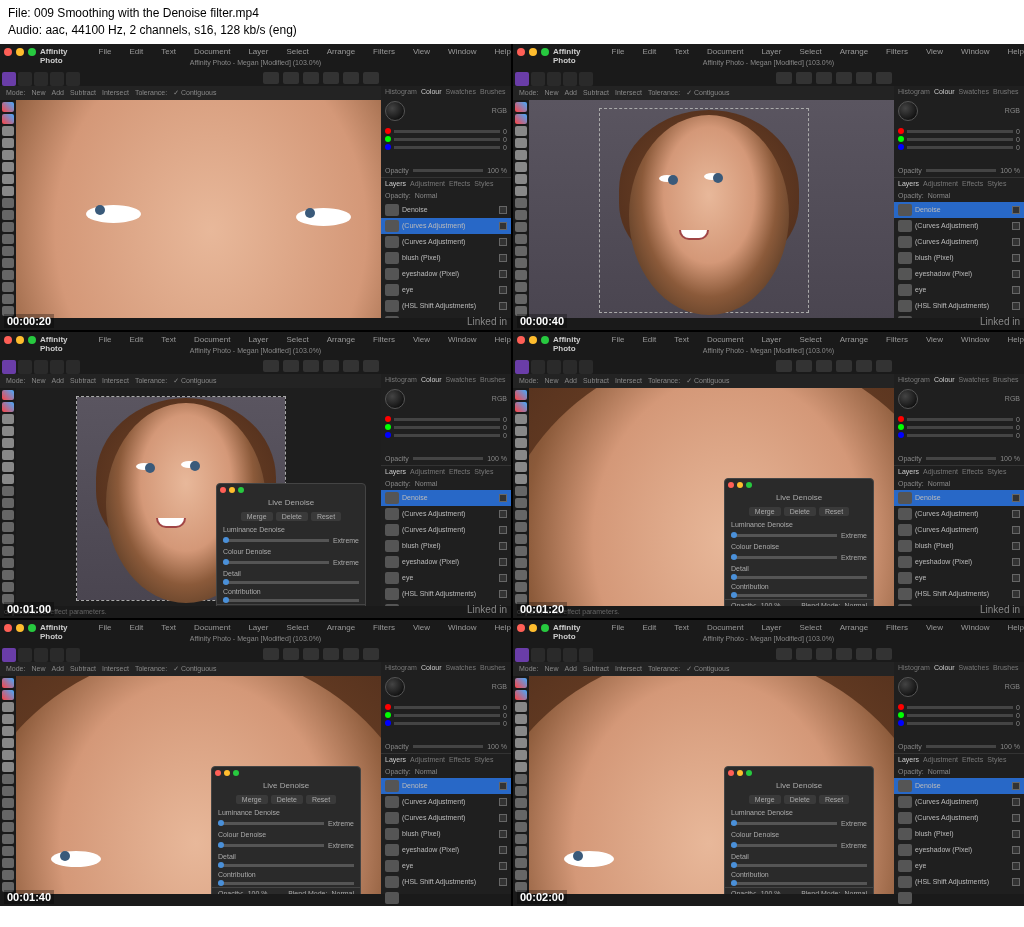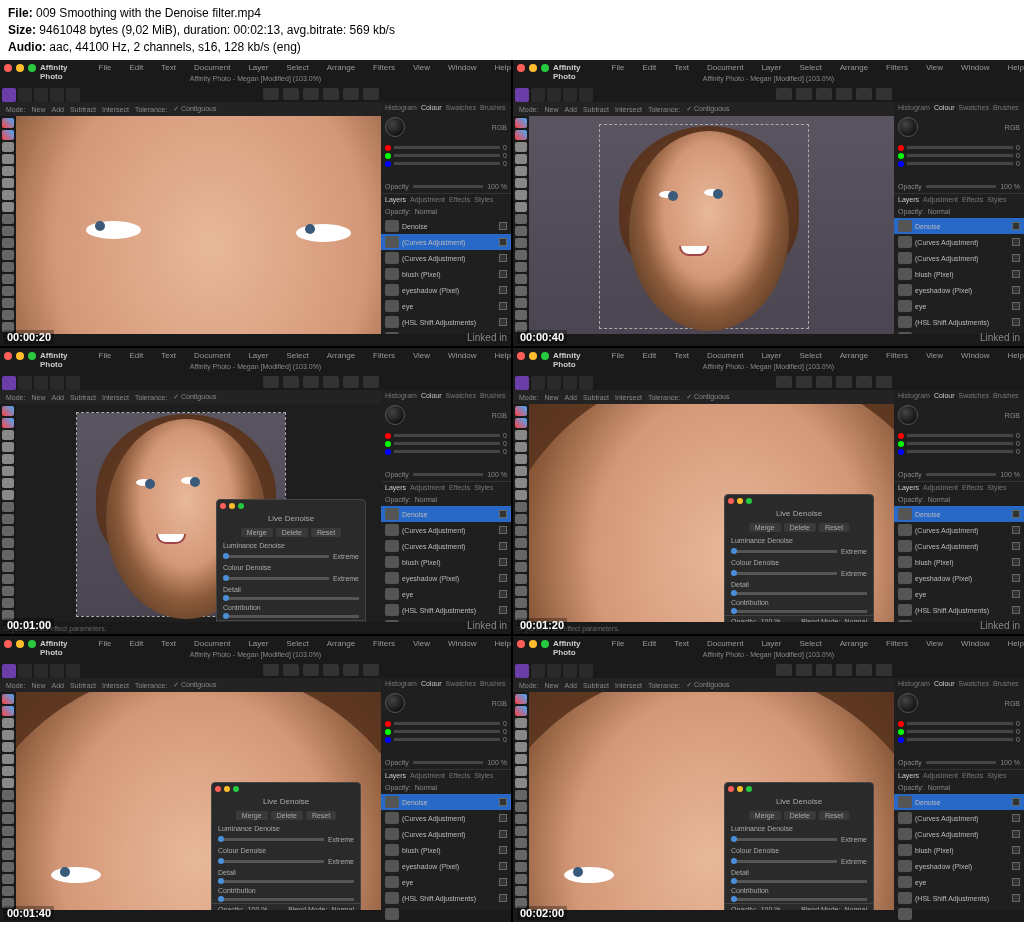--- a/index.html
+++ b/index.html
@@ -1,19 +1,19 @@
 <!DOCTYPE html>
 <html><head>
 <meta charset="utf-8">
 <style>
 *{margin:0;padding:0;box-sizing:border-box}
 body{background:#fff;font-family:Verdana,Arial,sans-serif;font-size:11px;width:1024px}
 .header{padding:5px 8px;background:#fff}
 .header-line{font-size:12px;color:#000;line-height:1.4}
-.header-line b{font-weight:bold}
+.header-line b{font-weight:normal}
 .grid{display:grid;grid-template-columns:1fr 1fr;gap:2px;background:#000}
 .cell{position:relative;width:511px;height:286px;background:#1a1a1a;overflow:hidden}
 .traffic{position:absolute;top:4px;left:4px;display:flex;gap:4px}
 .traffic span{width:8px;height:8px;border-radius:50%}
 .tr{background:#ff5f56}.ty{background:#ffbd2e}.tg{background:#27c93f}
 .menubar{position:absolute;top:3px;left:40px;color:#999;font-size:8px;display:flex;gap:18px}
 .menubar span:first-child{color:#ccc;font-weight:bold}
 .titlebar{position:absolute;top:15px;left:0;right:0;text-align:center;color:#888;font-size:7px}
 .persona{position:absolute;top:26px;left:0;display:flex;gap:2px;padding:2px}
 .persona span{width:14px;height:14px;border-radius:2px;background:#2a2a2a}
@@ -66,21 +66,20 @@
 .dialog-btns span{background:#3a3a3a;padding:1px 6px;border-radius:2px;font-size:7px}
 .dialog-row{display:flex;padding:2px 6px;align-items:center;gap:4px}
 .dialog-slider{flex:1;height:3px;background:#555;position:relative}
 .dialog-slider::after{content:'';position:absolute;width:6px;height:6px;background:#4a90d9;border-radius:50%;top:-2px}
 </style>
 </head>
 <body>
 
 <div class="header">
   <div class="header-line"><b>File:</b> <span>009 Smoothing with the Denoise filter.mp4</span></div>
-  <div class="header-line"><b>Size:</b> <span>9461048 bytes (9,02 MiB), duration: 00:02:13, avg.bitrate: 569 kb/s</span></div>
   <div class="header-line"><b>Audio:</b> <span>aac, 44100 Hz, 2 channels, s16, 128 kb/s (eng)</span></div>
 </div>
 
 <div class="grid" id="grid">
     <div class="cell">
       <div class="traffic">
         <span class="tr"></span>
         <span class="ty"></span>
         <span class="tg"></span>
       </div>

